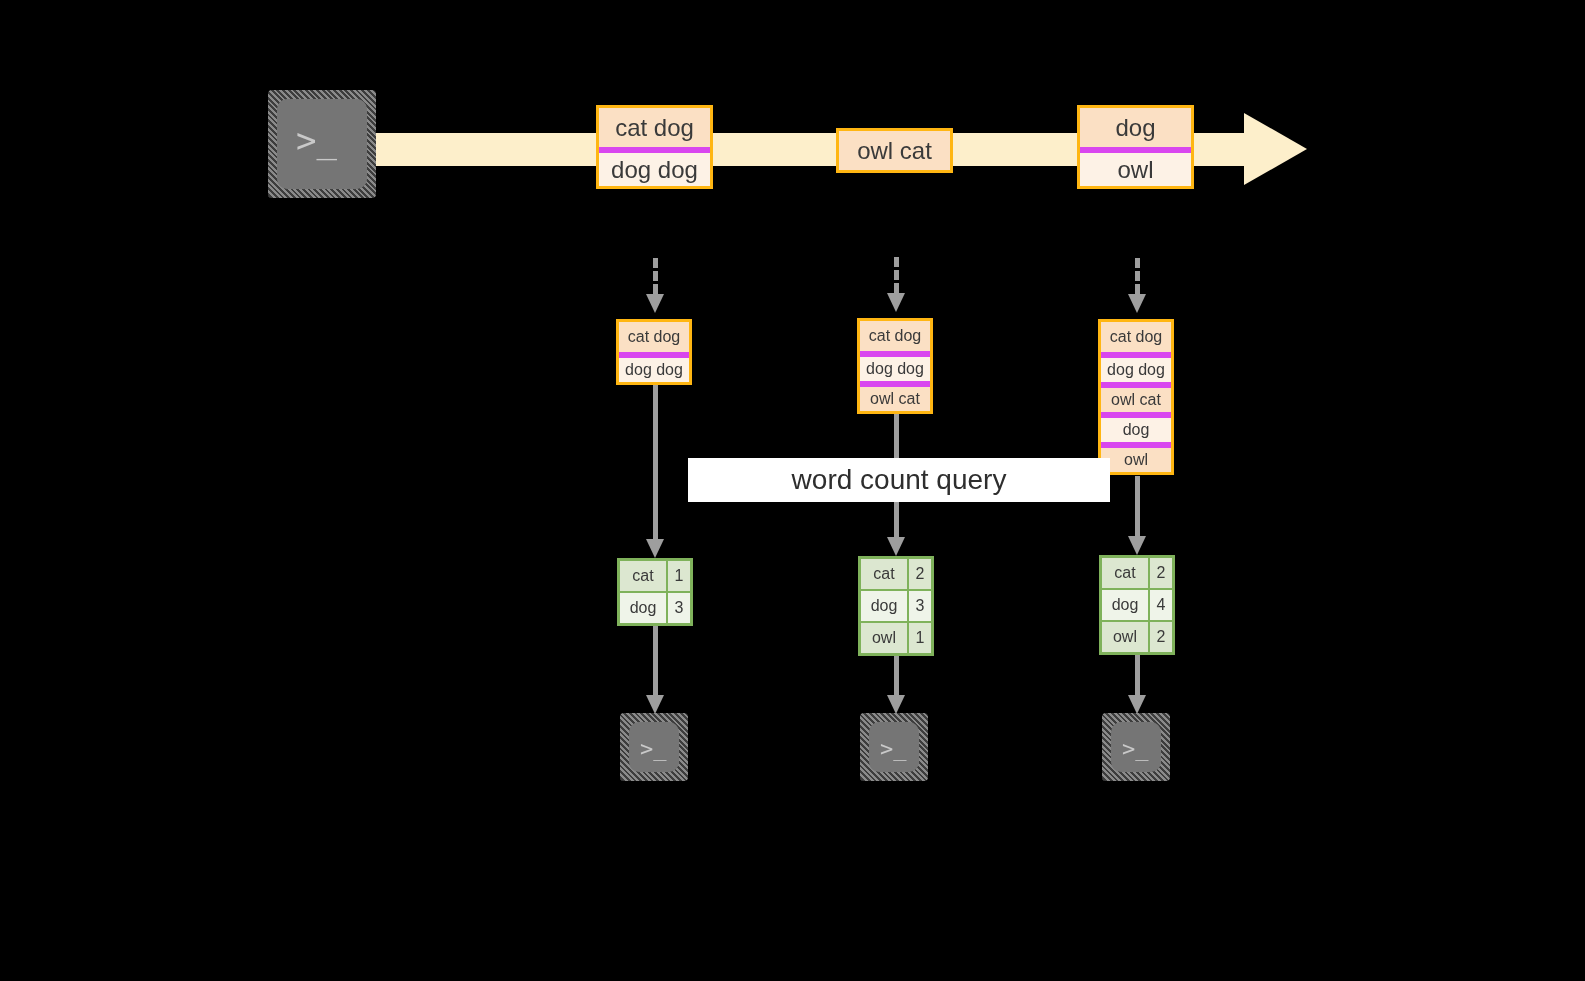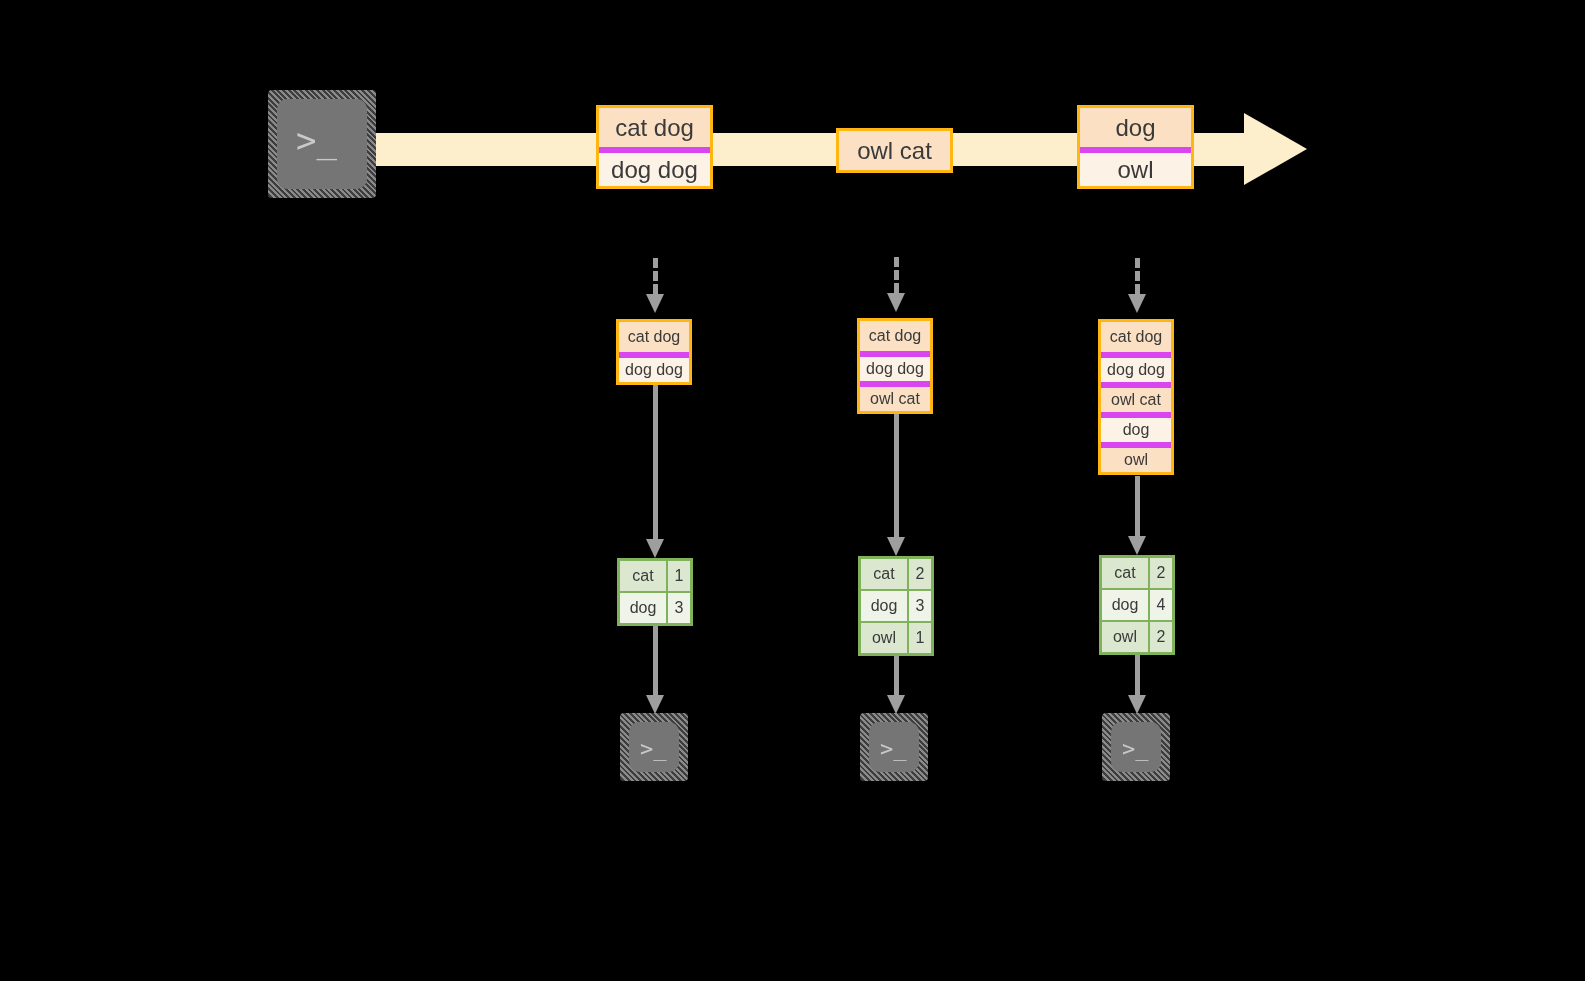--- a/index.html
+++ b/index.html
@@ -320,14 +320,17 @@
     <div class="shaft" style="height:44px;"></div>
     <div class="head" style="top:44px;"></div>
   </div>
 
   <div class="terminal small t3">
     <div class="inner">
       <div class="prompt">&gt;_</div>
     </div>
   </div>
 
+  <div class="query-label">
+    <span>word count query</span>
+  </div>
 
 </div>
 
 </body></html>

